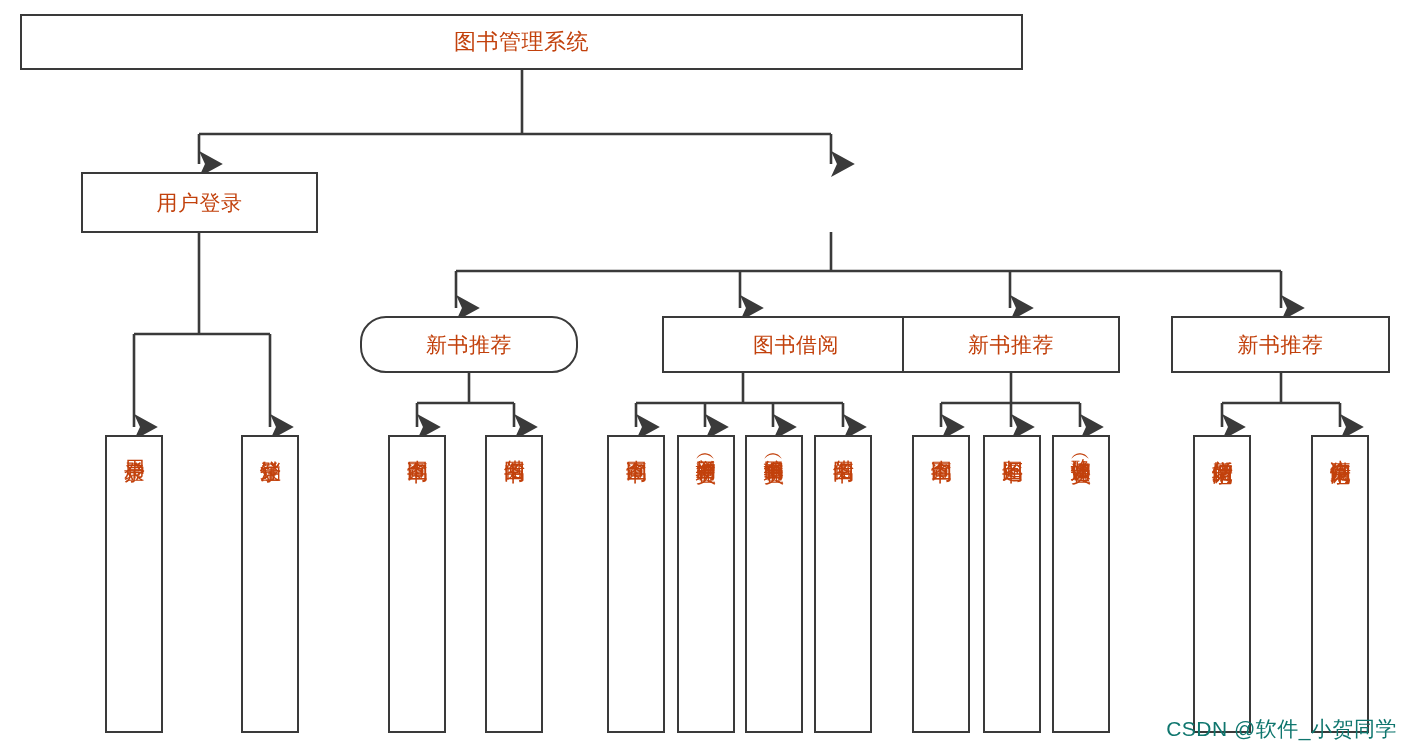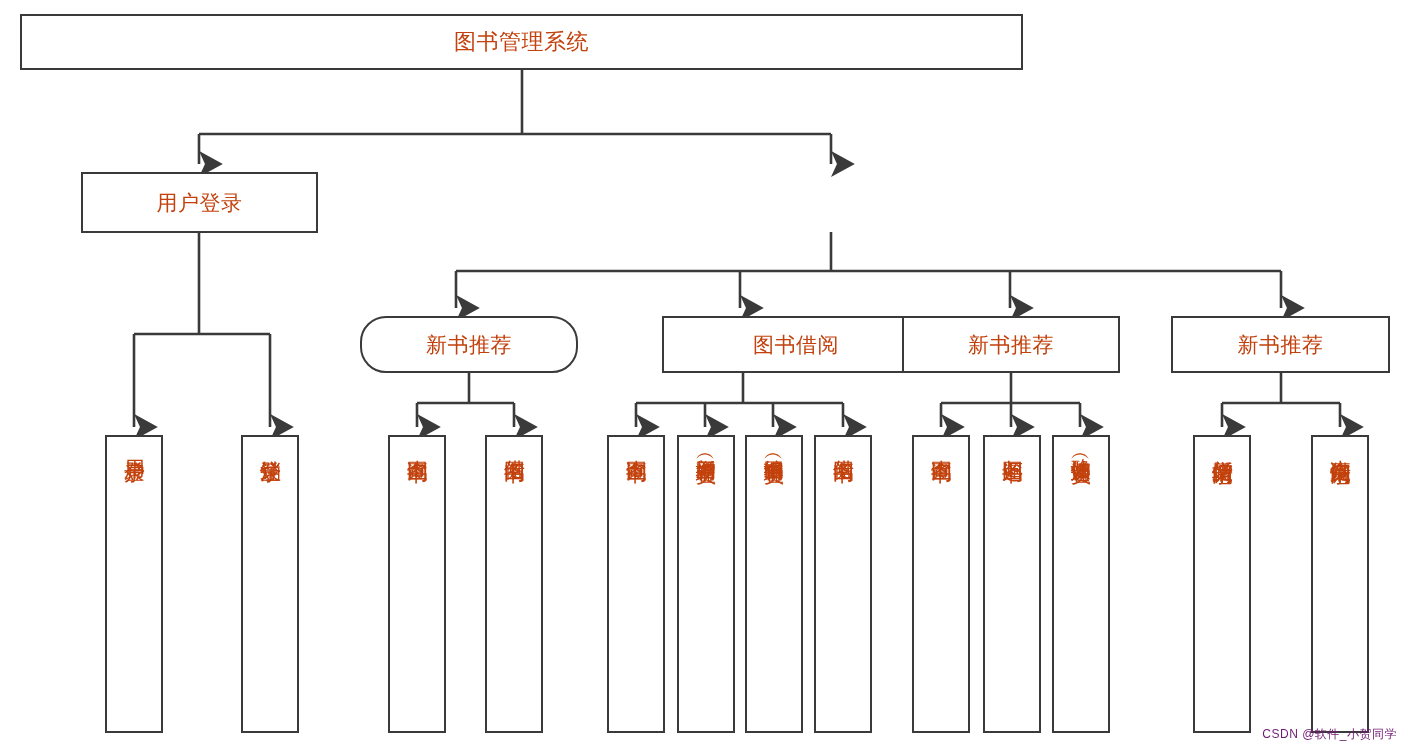--- a/index.html
+++ b/index.html
@@ -56,22 +56,22 @@
     align-items: center;
   }
   .node.v.tall {
     font-size: 20px;
     line-height: 1.22;
   }
   .watermark {
     position: absolute;
     right: 8px;
     bottom: 4px;
-    font-size: 12px;
-    color: #701a75;
+    font-size: 21px;
+    color: #0f766e;
     letter-spacing: 0.5px;
     z-index: 5;
     white-space: nowrap;
     font-family: "Liberation Sans", "DejaVu Sans", sans-serif;
   }
 </style>
 </head>
 <body>
 
 <div id="canvas">

